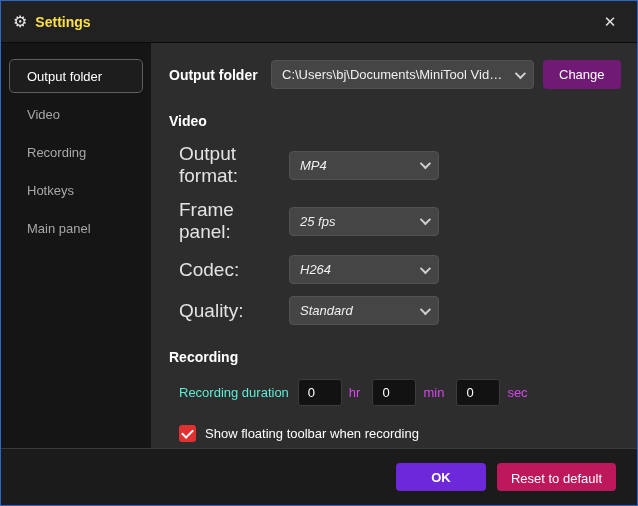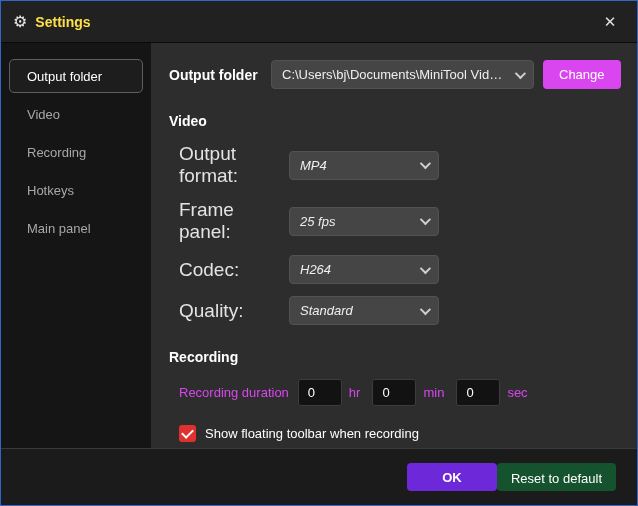--- a/index.html
+++ b/index.html
@@ -22,39 +22,39 @@
   .lbl-bold { color:#ffffff; font-weight:bold; font-size:14px; }
   .of-row .lbl-bold { width:102px; flex:0 0 102px; }
 
   .dropdown { background:#454545; border:1px solid #525252; border-radius:4px; height:29px; display:flex; align-items:center; padding:0 10px; color:#efefef; font-size:13px; cursor:pointer; }
   .dd-path { width:263px; }
   .dd-sm { width:150px;font-style:italic; }
   .dd-text { flex:1; white-space:nowrap; overflow:hidden; text-overflow:ellipsis; }
   .chev { width:8px; height:8px; border-right:2px solid #cfcfcf; border-bottom:2px solid #cfcfcf; transform:rotate(45deg) translateY(-2px); margin-left:8px; flex:0 0 8px; }
 
   .btn { border:none; border-radius:4px; color:#ffffff; font-size:13px; font-family:inherit; cursor:pointer; }
-  .btn-change { background:#d946ef; height:29px; padding:0 16px; margin-left:9px; }
+  .btn-change { background:#701a75; height:29px; padding:0 16px; margin-left:9px; }
 
   .section-title { color:#ffffff; font-weight:bold; font-size:14px; margin:24px 0 14px 0; }
   .set-row { margin:0 0 12px 10px; }
   .set-row .rlabel { width:110px; flex:0 0 110px; color:#e3e3e3; font-size:19px; }
 
   .dur-row { margin:0 0 0 10px; }
-  .rec-label { color:#d946ef; font-size:13px; margin-right:9px; }
+  .rec-label { color:#5eead4; font-size:13px; margin-right:9px; }
   .num-input { width:44px; height:27px; background:#121212; border:1px solid #3c3c3c; border-radius:3px; color:#ffffff; font-size:13px; font-family:inherit; padding-left:9px; margin-right:7px; }
   .unit { color:#d946ef; font-size:13px; margin-right:12px; }
 
   .chk-row { margin:19px 0 0 10px; }
   .checkbox { width:17px; height:17px; background:#e03131; border-radius:3px; margin-right:9px; position:relative; cursor:pointer; flex:0 0 17px; }
   .checkbox::after { content:""; position:absolute; left:5px; top:2px; width:5px; height:9px; border-right:2px solid #ffffff; border-bottom:2px solid #ffffff; transform:rotate(45deg); }
   .chk-label { color:#ffffff; font-size:13px; }
 
   .footer { flex:0 0 57px; background:#1b1b1b; border-top:1px solid #3a3a3a; display:flex; align-items:center; justify-content:flex-end; padding:0 21px; }
   .btn-ok { background:#6d28d9; width:90px; height:28px; font-weight:bold; }
-  .btn-reset { background:#14532d; height:28px; padding:8px 14px; margin-left:0; }
+  .btn-reset { background:#be185d; height:28px; padding:8px 14px; margin-left:11px; }
 </style>
 </head>
 <body>
 
 <div class="window">
 
   <div class="titlebar">
     <span class="gear">⚙</span>
     <span class="title">Settings</span>
     <span class="close">✕</span>

